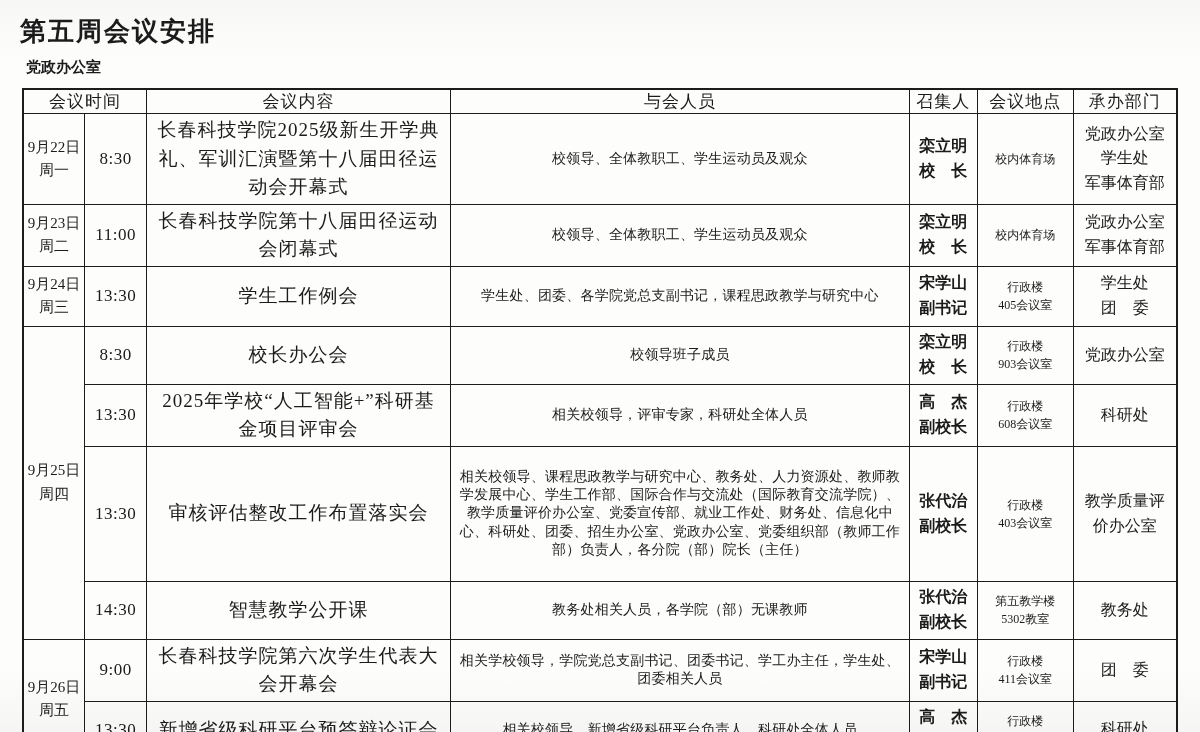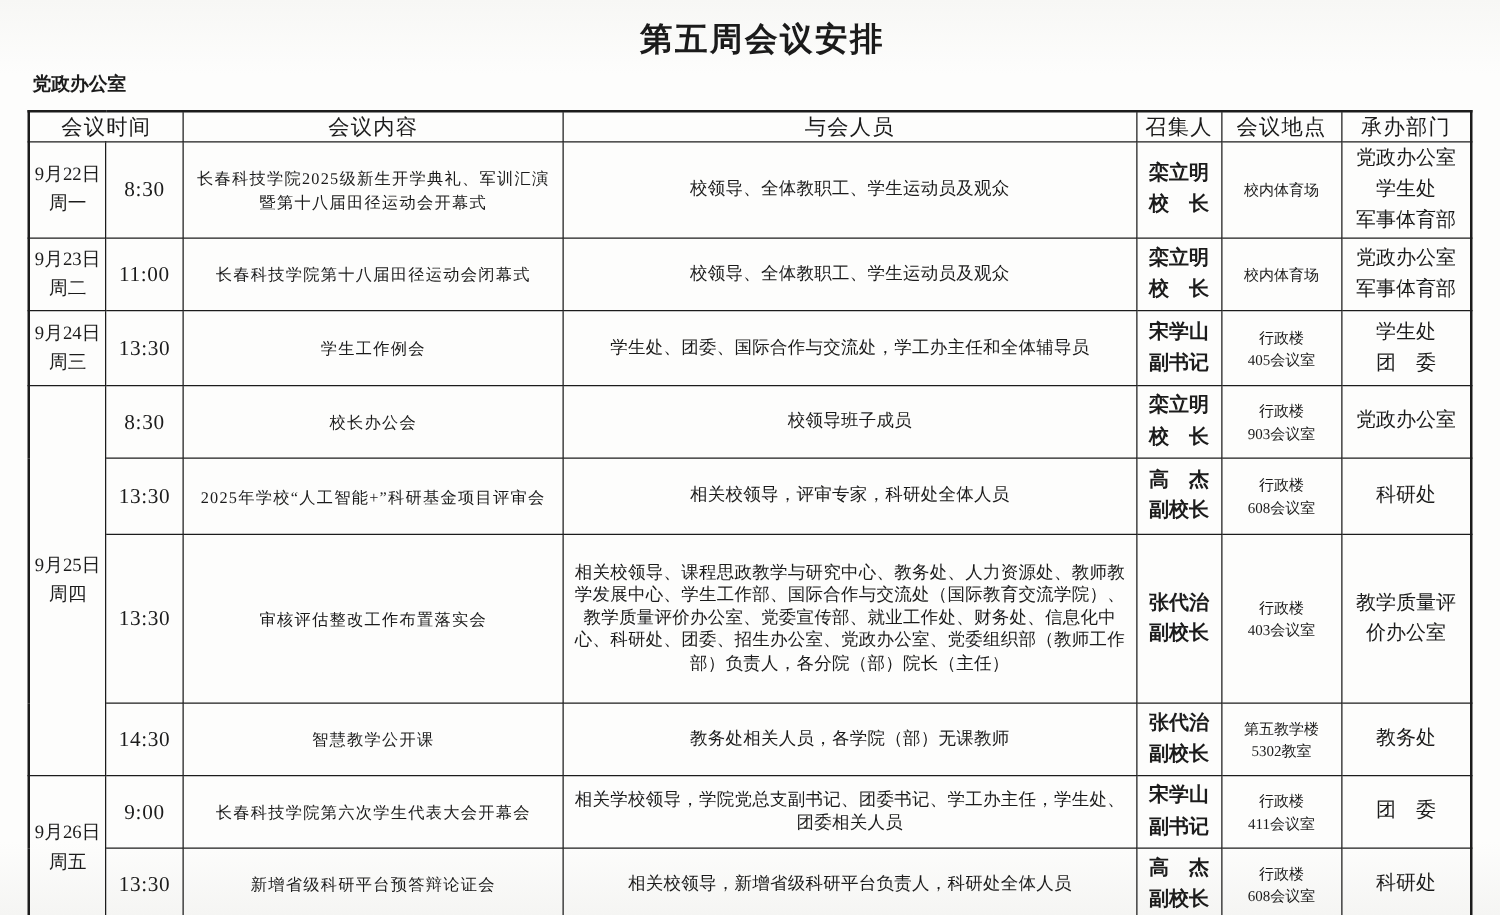--- a/index.html
+++ b/index.html
@@ -6,21 +6,20 @@
   body{
     width:1200px;height:732px;
     background:linear-gradient(180deg,#f7f7f5 0%,#fdfdfc 8%,#fdfdfc 92%,#f5f5f3 100%);
     font-family:"Liberation Serif","DejaVu Serif",serif;
     color:#1b1b1b;
     -webkit-font-smoothing:antialiased;
     overflow:hidden;
   }
   .sheet{position:relative;width:1200px;height:732px;}
   .doc-title{
-    text-align:center;
     font-size:26px;
     font-weight:bold;
     letter-spacing:2px;
     padding-top:14px;
     padding-left:20px;
   }
   .subhead{
     display:flex;
     justify-content:space-between;
     align-items:flex-end;
@@ -63,21 +62,21 @@
     line-height:1.55;
     white-space:pre-line;
     padding:1px;
   }
   td.time-cell{
     font-size:17px;
     letter-spacing:0.5px;
     font-family:Liberation Serif, serif;
   }
   td.content-cell{
-    font-size:13px;
+    font-size:19px;
     line-height:1.5;
     letter-spacing:1px;
     padding:2px 8px;
     font-family:Liberation Serif, serif;
   }
   td.attendees-cell{
     text-align:center;
     font-size:14px;
     line-height:1.3;
     padding:3px 8px;
@@ -155,21 +154,21 @@
         <td class="convener-cell">栾立明
 校　长</td>
         <td class="location-cell">校内体育场</td>
         <td class="department-cell">党政办公室
 军事体育部</td>
       </tr>
       <tr class="r-3">
         <td class="date-cell"><div>9月24日</div><div>周三</div></td>
         <td class="time-cell">13:30</td>
         <td class="content-cell">学生工作例会</td>
-        <td class="attendees-cell">学生处、团委、国际合作与交流处，学工办主任和全体辅导员</td>
+        <td class="attendees-cell">学生处、团委、各学院党总支副书记，课程思政教学与研究中心</td>
         <td class="convener-cell">宋学山
 副书记</td>
         <td class="location-cell">行政楼
 405会议室</td>
         <td class="department-cell">学生处
 团　委</td>
       </tr>
       <tr class="r-std">
         <td class="date-cell" rowspan="4"><div>9月25日</div><div>周四</div></td>
         <td class="time-cell">8:30</td>

